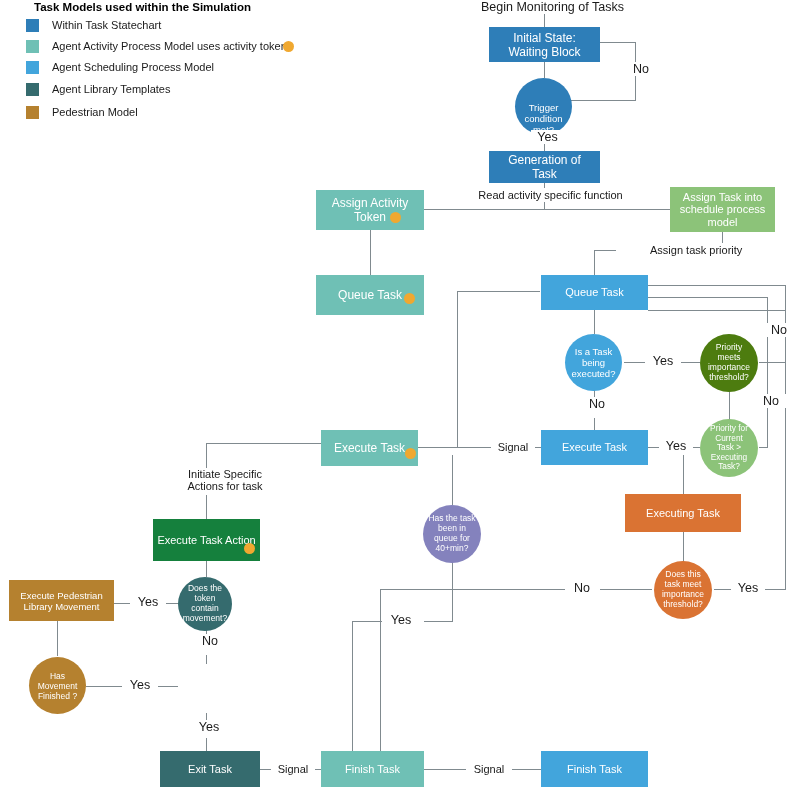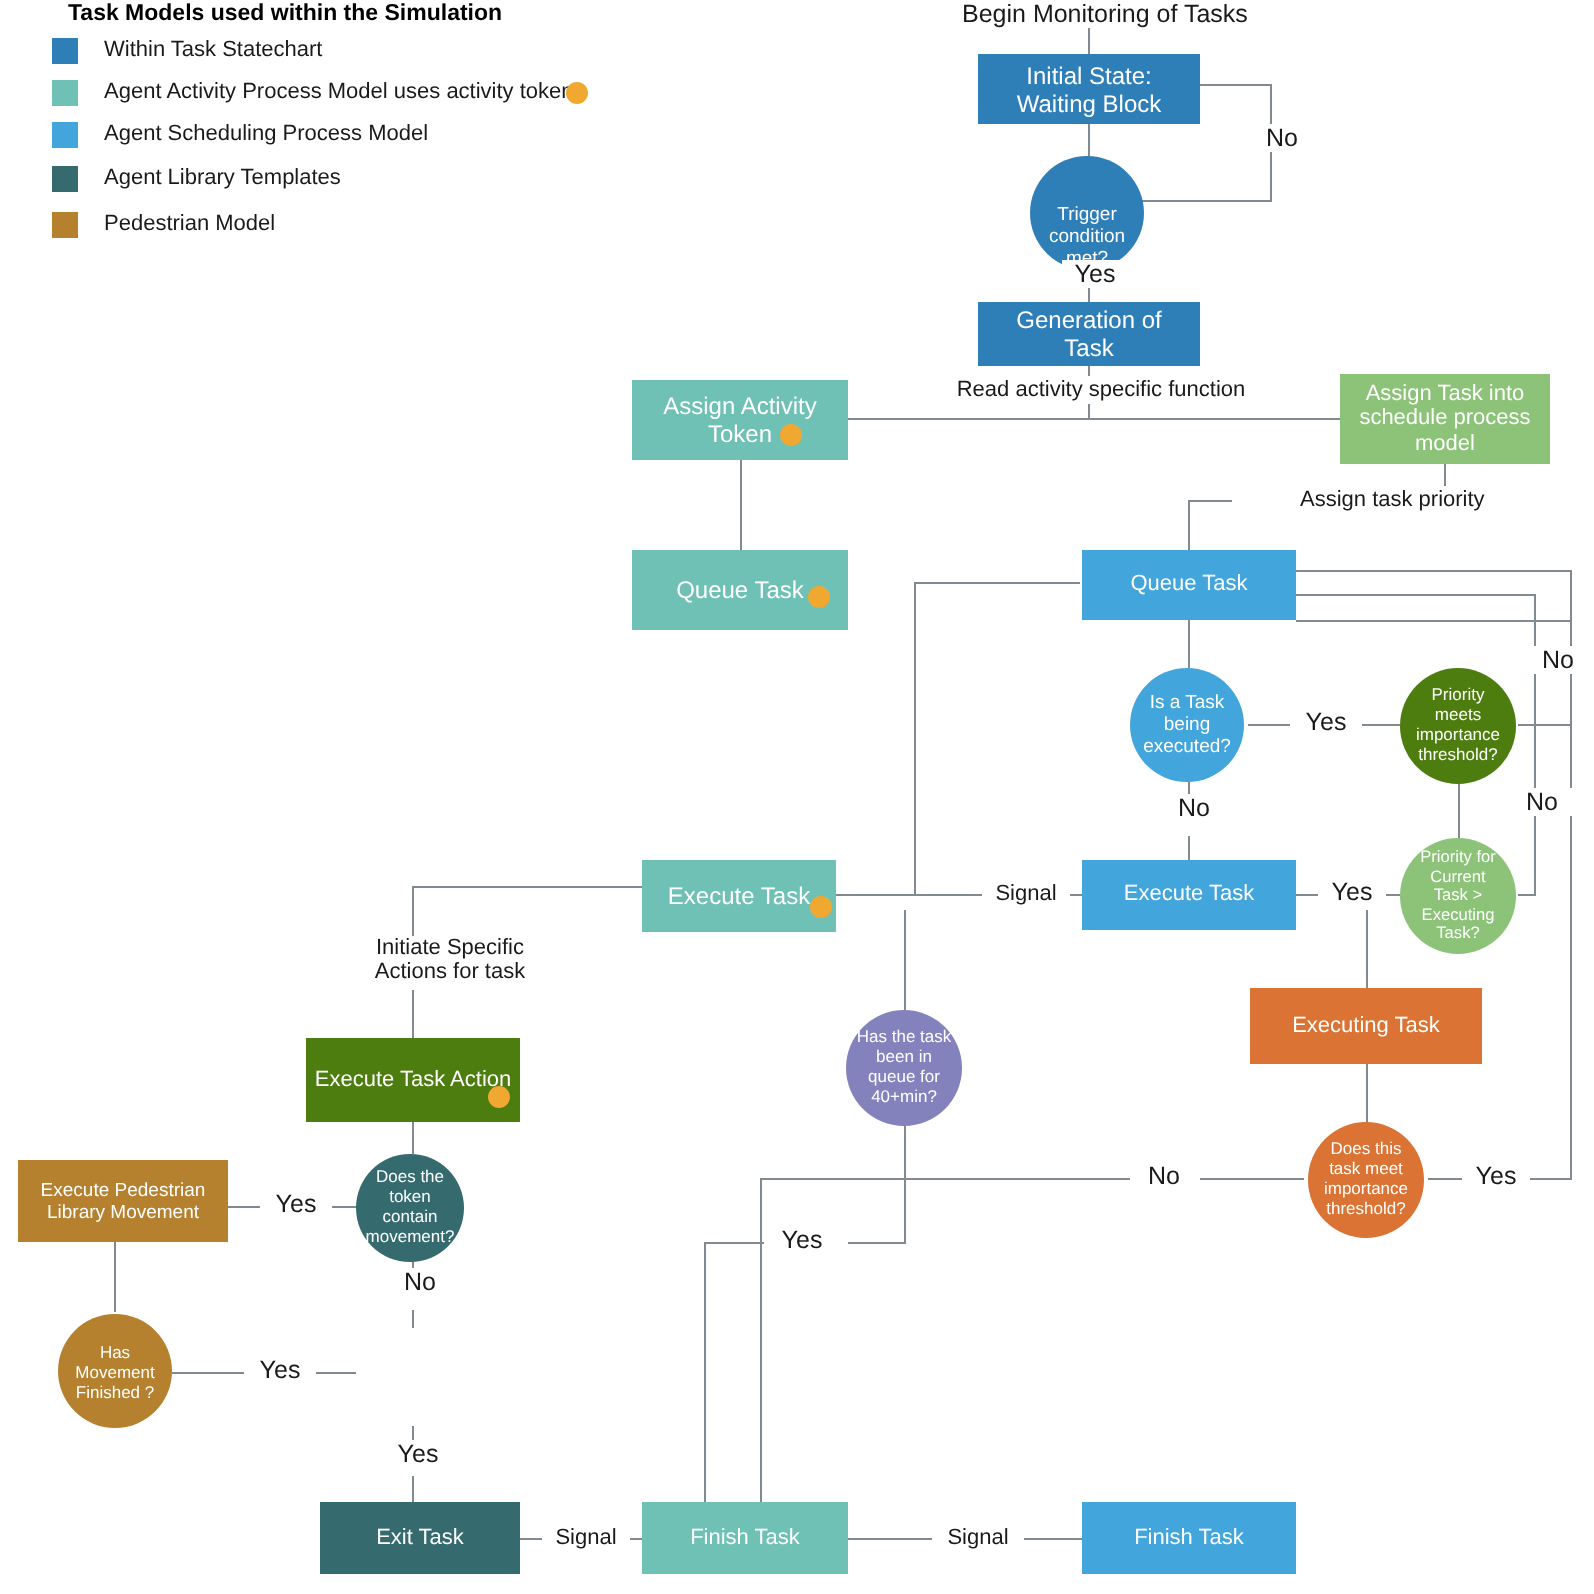--- a/index.html
+++ b/index.html
@@ -243,21 +243,21 @@
 threshold?</span>
   </div>
 
   <div class="circ node" style="left:423px;top:505px;width:58px;height:58px;background:#8482bd;font-size:8.5px;line-height:9.8px;">
     <span class="lbl" style="white-space:pre-line;">Has the task
 been in
 queue for
 40+min?</span>
   </div>
 
-  <div class="node rect" style="left:153px;top:519px;width:107px;height:42px;background:#4d7c0f;font-size:11px;line-height:13px;">
+  <div class="node rect" style="left:153px;top:519px;width:107px;height:42px;background:#15803d;font-size:11px;line-height:13px;">
     <span class="lbl">Execute Task Action</span>
   </div>
   <span class="token" style="left:244px;top:543px;"></span>
 
   <div class="circ node" style="left:178px;top:577px;width:54px;height:54px;background:#356b6e;font-size:8.5px;line-height:9.8px;">
     <span class="lbl" style="white-space:pre-line;">Does the
 token
 contain
 movement?</span>
   </div>

